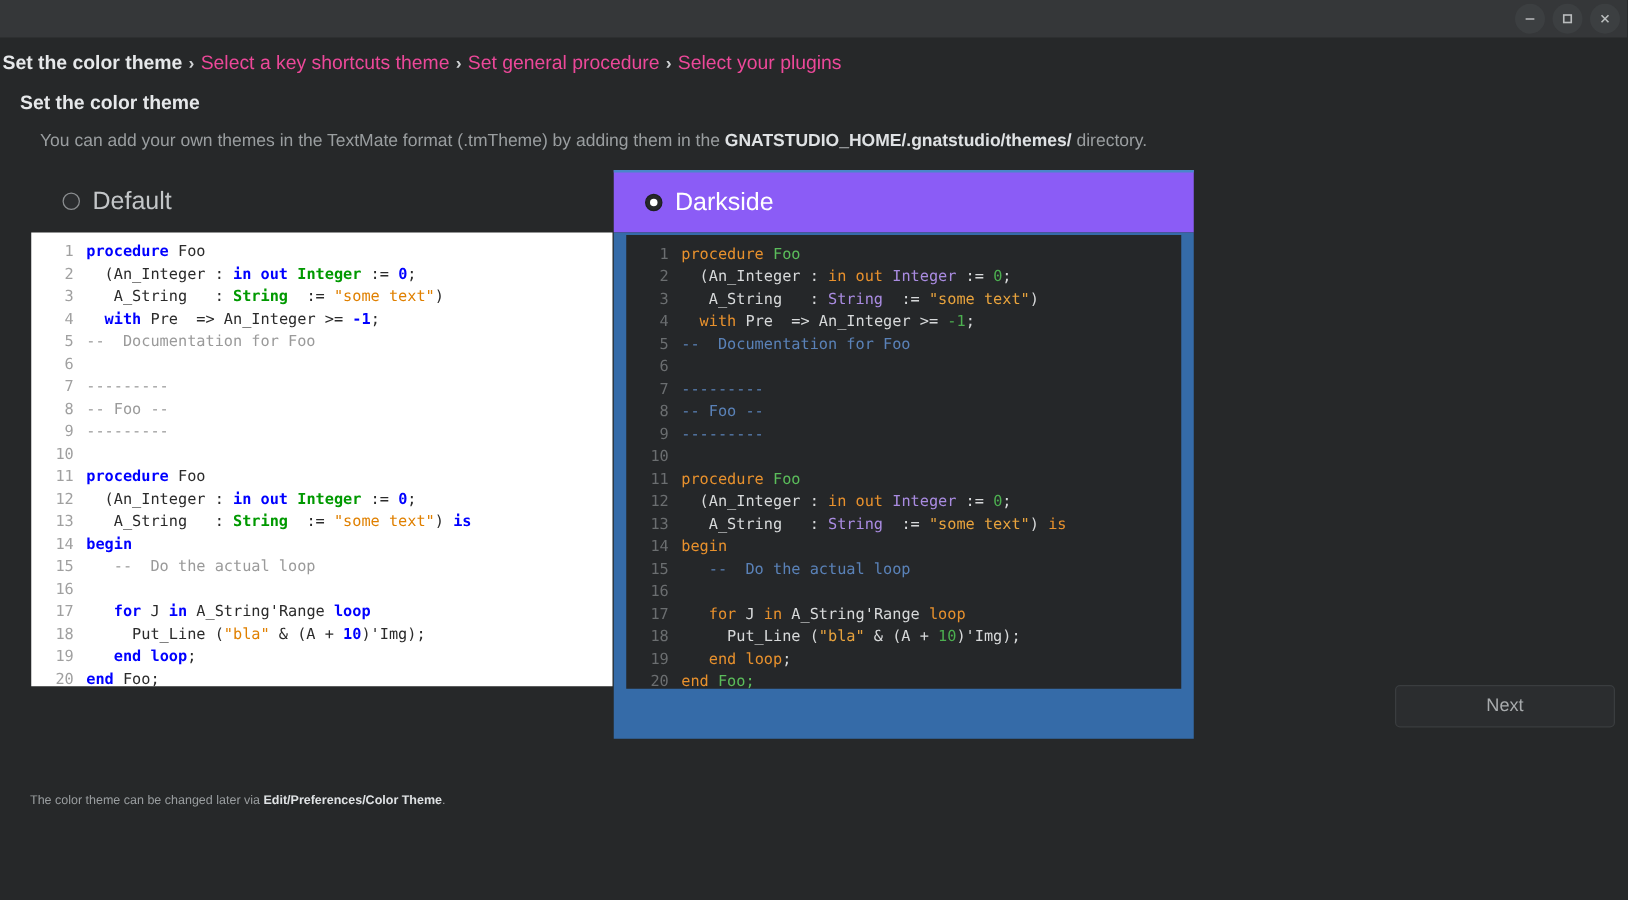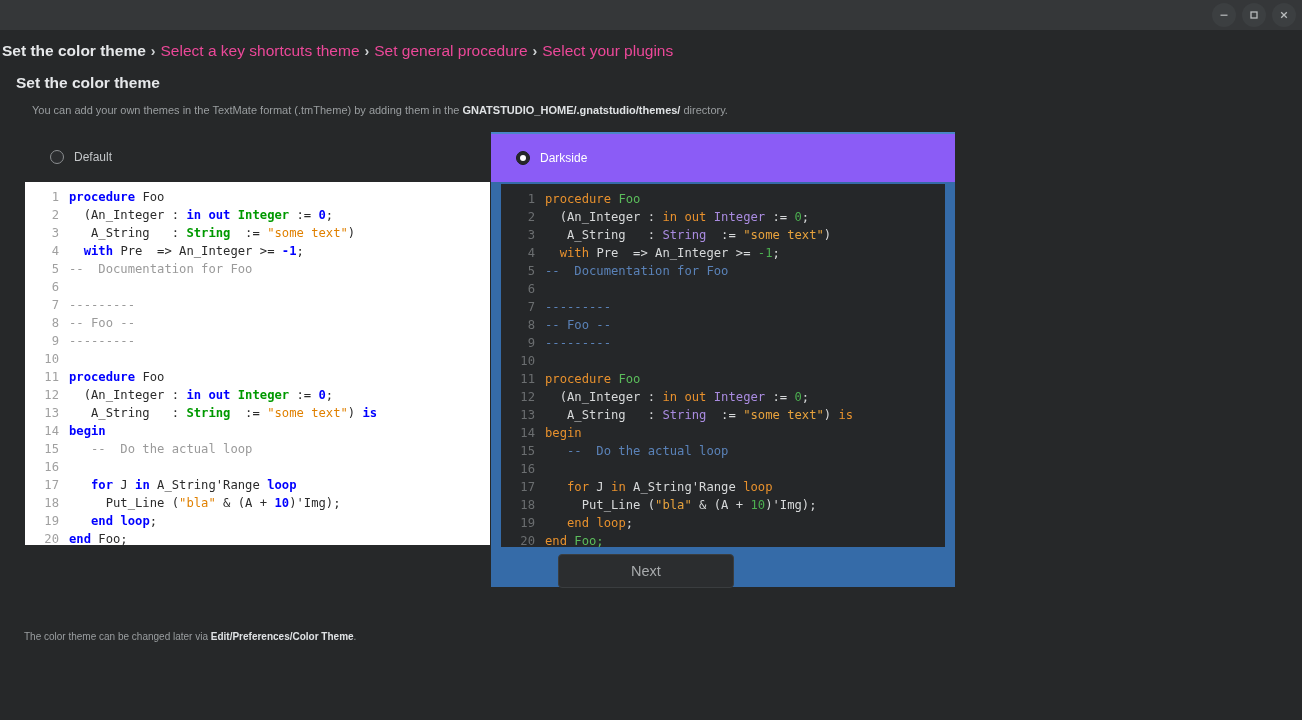--- a/index.html
+++ b/index.html
@@ -39,40 +39,40 @@
     color: #cfd2d4; font-weight: bold; font-size: 14px;
     padding: 0 5px;
   }
 
   
   .sec-title {
     font-size: 15.5px; font-weight: bold; color: #e6e8ea;
     padding: 14px 0 0 16px;
   }
   .sec-desc {
-    font-size: 11px; color: #9a9ea0;
+    font-size: 14px; color: #9a9ea0;
     padding: 12px 0 0 32px;
   }
   .sec-desc b { color: #dfe2e4; font-weight: bold; }
 
   
   .cards {
     position: relative;
     margin-top: 16px;
     height: 485px;
   }
   .card { position: absolute; top: 0; }
   .card-default { left: 25px; width: 465px; }
   .card-dark    { left: 491px; width: 464px; }
 
   .card-head {
     display: flex; align-items: center;
     height: 50px;
     padding-left: 25px;
-    font-size: 12px;
+    font-size: 20px;
   }
   .card-default .card-head { background: transparent; color: #c3c6c8; }
   .card-dark .card-head {
     background: #8b5cf6; color: #ffffff;
     border-top: 2px solid #4a86c9;
   }
   .radio {
     width: 14px; height: 14px; border-radius: 50%;
     margin-right: 10px; flex: none;
     display: flex; align-items: center; justify-content: center;
@@ -133,21 +133,21 @@
   .footer-note {
     font-size: 10px; color: #9a9ea0;
     padding: 14px 0 0 24px;
   }
   .footer-note b { color: #dfe2e4; font-weight: bold; }
 
   .btnbar {
     position: absolute; left: 0; bottom: 0;
     width: 1302px; height: 46px;
     display: flex; align-items: center; justify-content: flex-end;
-    padding-right: 10px; gap: 6px; flex-direction: column;
+    padding-right: 10px; gap: 6px;
   }
   .btn {
     height: 34px; min-width: 176px;
     background: #2b2d2f;
     border: 1px solid #3a3d3f; border-radius: 4px;
     color: #a8abad; font-size: 14.5px;
     display: flex; align-items: center; justify-content: center;
     padding: 0 14px;
   }
   .page { position: relative; width: 1302px; height: 588px; }

